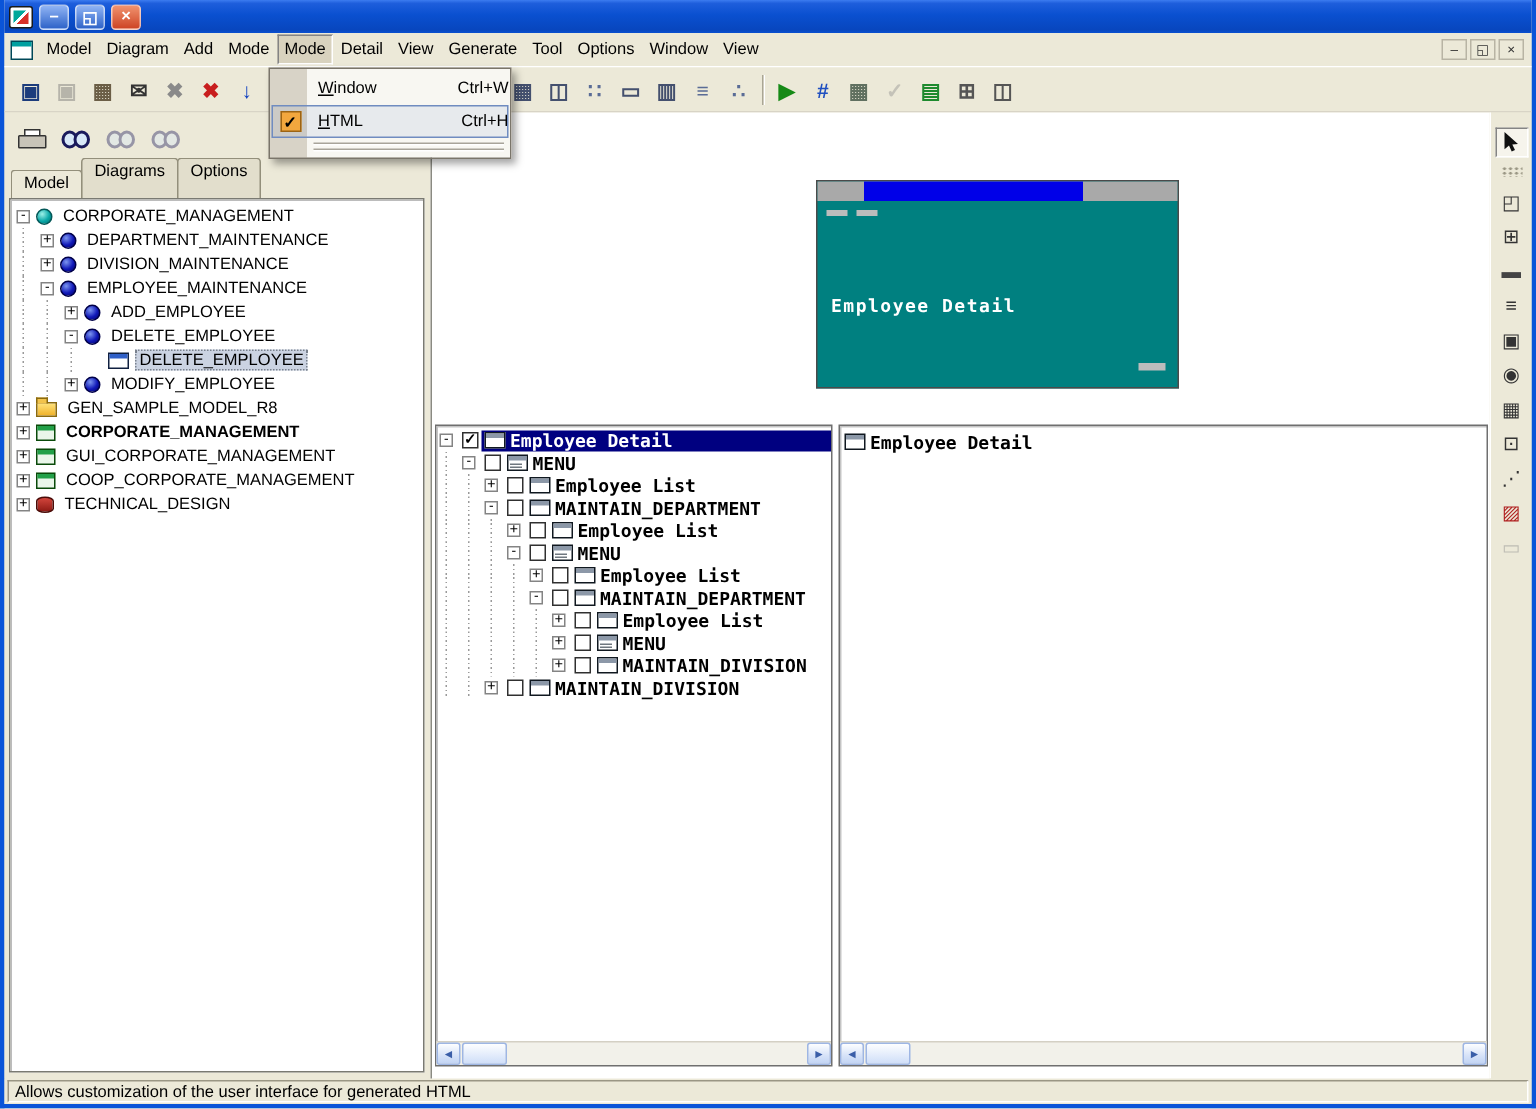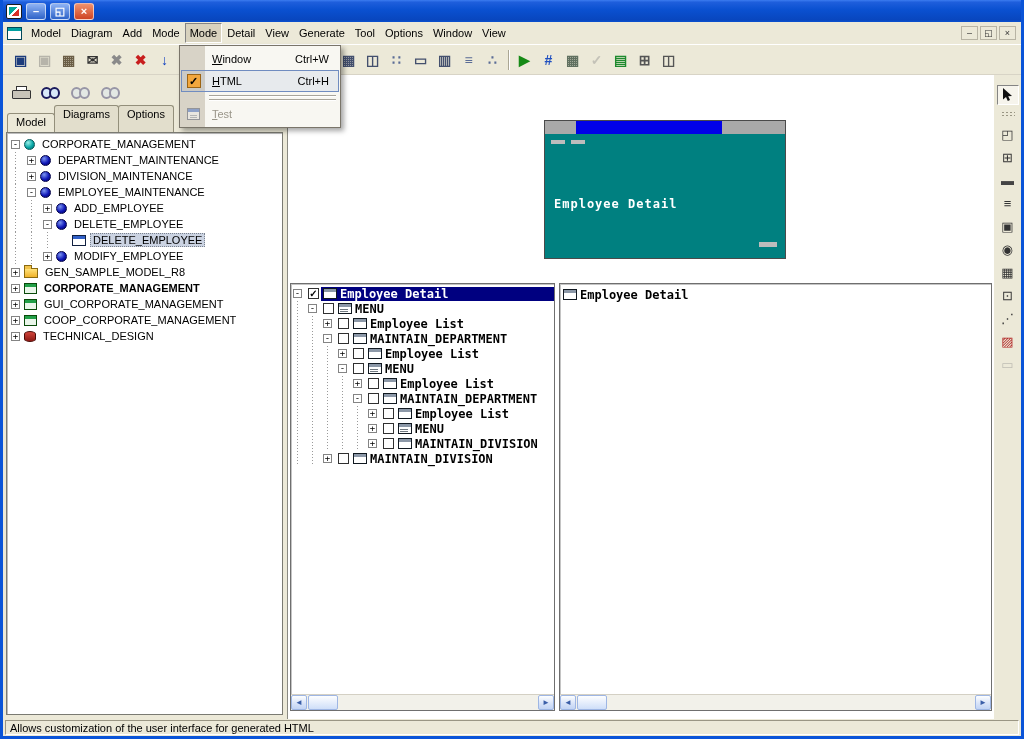--- a/index.html
+++ b/index.html
@@ -111,21 +111,21 @@
   .status-field{flex:1;height:100%;border:1px solid;border-color:#9A9684 #FFFFFF #FFFFFF #9A9684;font-size:11px;color:#000;display:flex;align-items:center;padding:0 4px;}
 
   
   .ddmenu{position:absolute;left:176px;top:45px;width:162px;z-index:99;border:1px solid #7A756A;
     background:linear-gradient(90deg,#D8D3C7 0 25px,#F8F7F2 25px);box-shadow:3px 3px 5px rgba(0,0,0,.35);padding:2px 1px;}
   .dd-row{display:flex;align-items:center;height:22px;font-size:11px;color:#000;}
   .dd-row.hi{outline:1px solid #708CC0;outline-offset:-1px;background:rgba(90,130,200,.10);}
   .dd-row.dis{color:#9A968A;}
   .dd-gutter{width:25px;height:100%;display:flex;align-items:center;justify-content:center;flex:0 0 auto;}
   .dd-label{flex:1;padding-left:6px;}
-  .dd-shortcut{padding-right:10px;margin-left:32px;}
+  .dd-shortcut{margin-left:32px;}
   .dd-sep{height:1px;background:#A8A49A;box-shadow:0 1px 0 #fff;margin:3px 3px 3px 28px;}
   .menucheck{width:14px;height:14px;background:#F2A73E;border:1px solid #9C6414;display:flex;align-items:center;justify-content:center;font-size:11px;font-weight:bold;color:#000;}
   .proto{width:13px;height:12px;border:1px solid #404860;background:#fff;position:relative;display:inline-block;}
   .proto::before{content:"";position:absolute;left:0;right:0;top:0;height:3px;background:#3464C8;}
   .proto::after{content:"";position:absolute;left:2px;top:6px;width:7px;height:1px;background:#8890A0;box-shadow:0 2px 0 #8890A0;}
   .testwin{opacity:.45;}
 </style>
 </head>
 <body>
 
@@ -505,22 +505,15 @@
       </div>
       <div class="dd-row hi">
         <span class="dd-gutter">
           <span class="menucheck">✓</span>
         </span>
         <span class="dd-label"><u>H</u>TML</span>
         <span class="dd-shortcut">Ctrl+H</span>
       </div>
       <div class="dd-sep"></div>
       <div class="dd-sep"></div>
-      <div class="dd-row dis">
-        <span class="dd-gutter">
-          <span class="proto testwin"></span>
-        </span>
-        <span class="dd-label"><u>T</u>est</span>
-        <span class="dd-shortcut"></span>
-      </div>
     </div>
 
 </div>
 
 </body></html>

